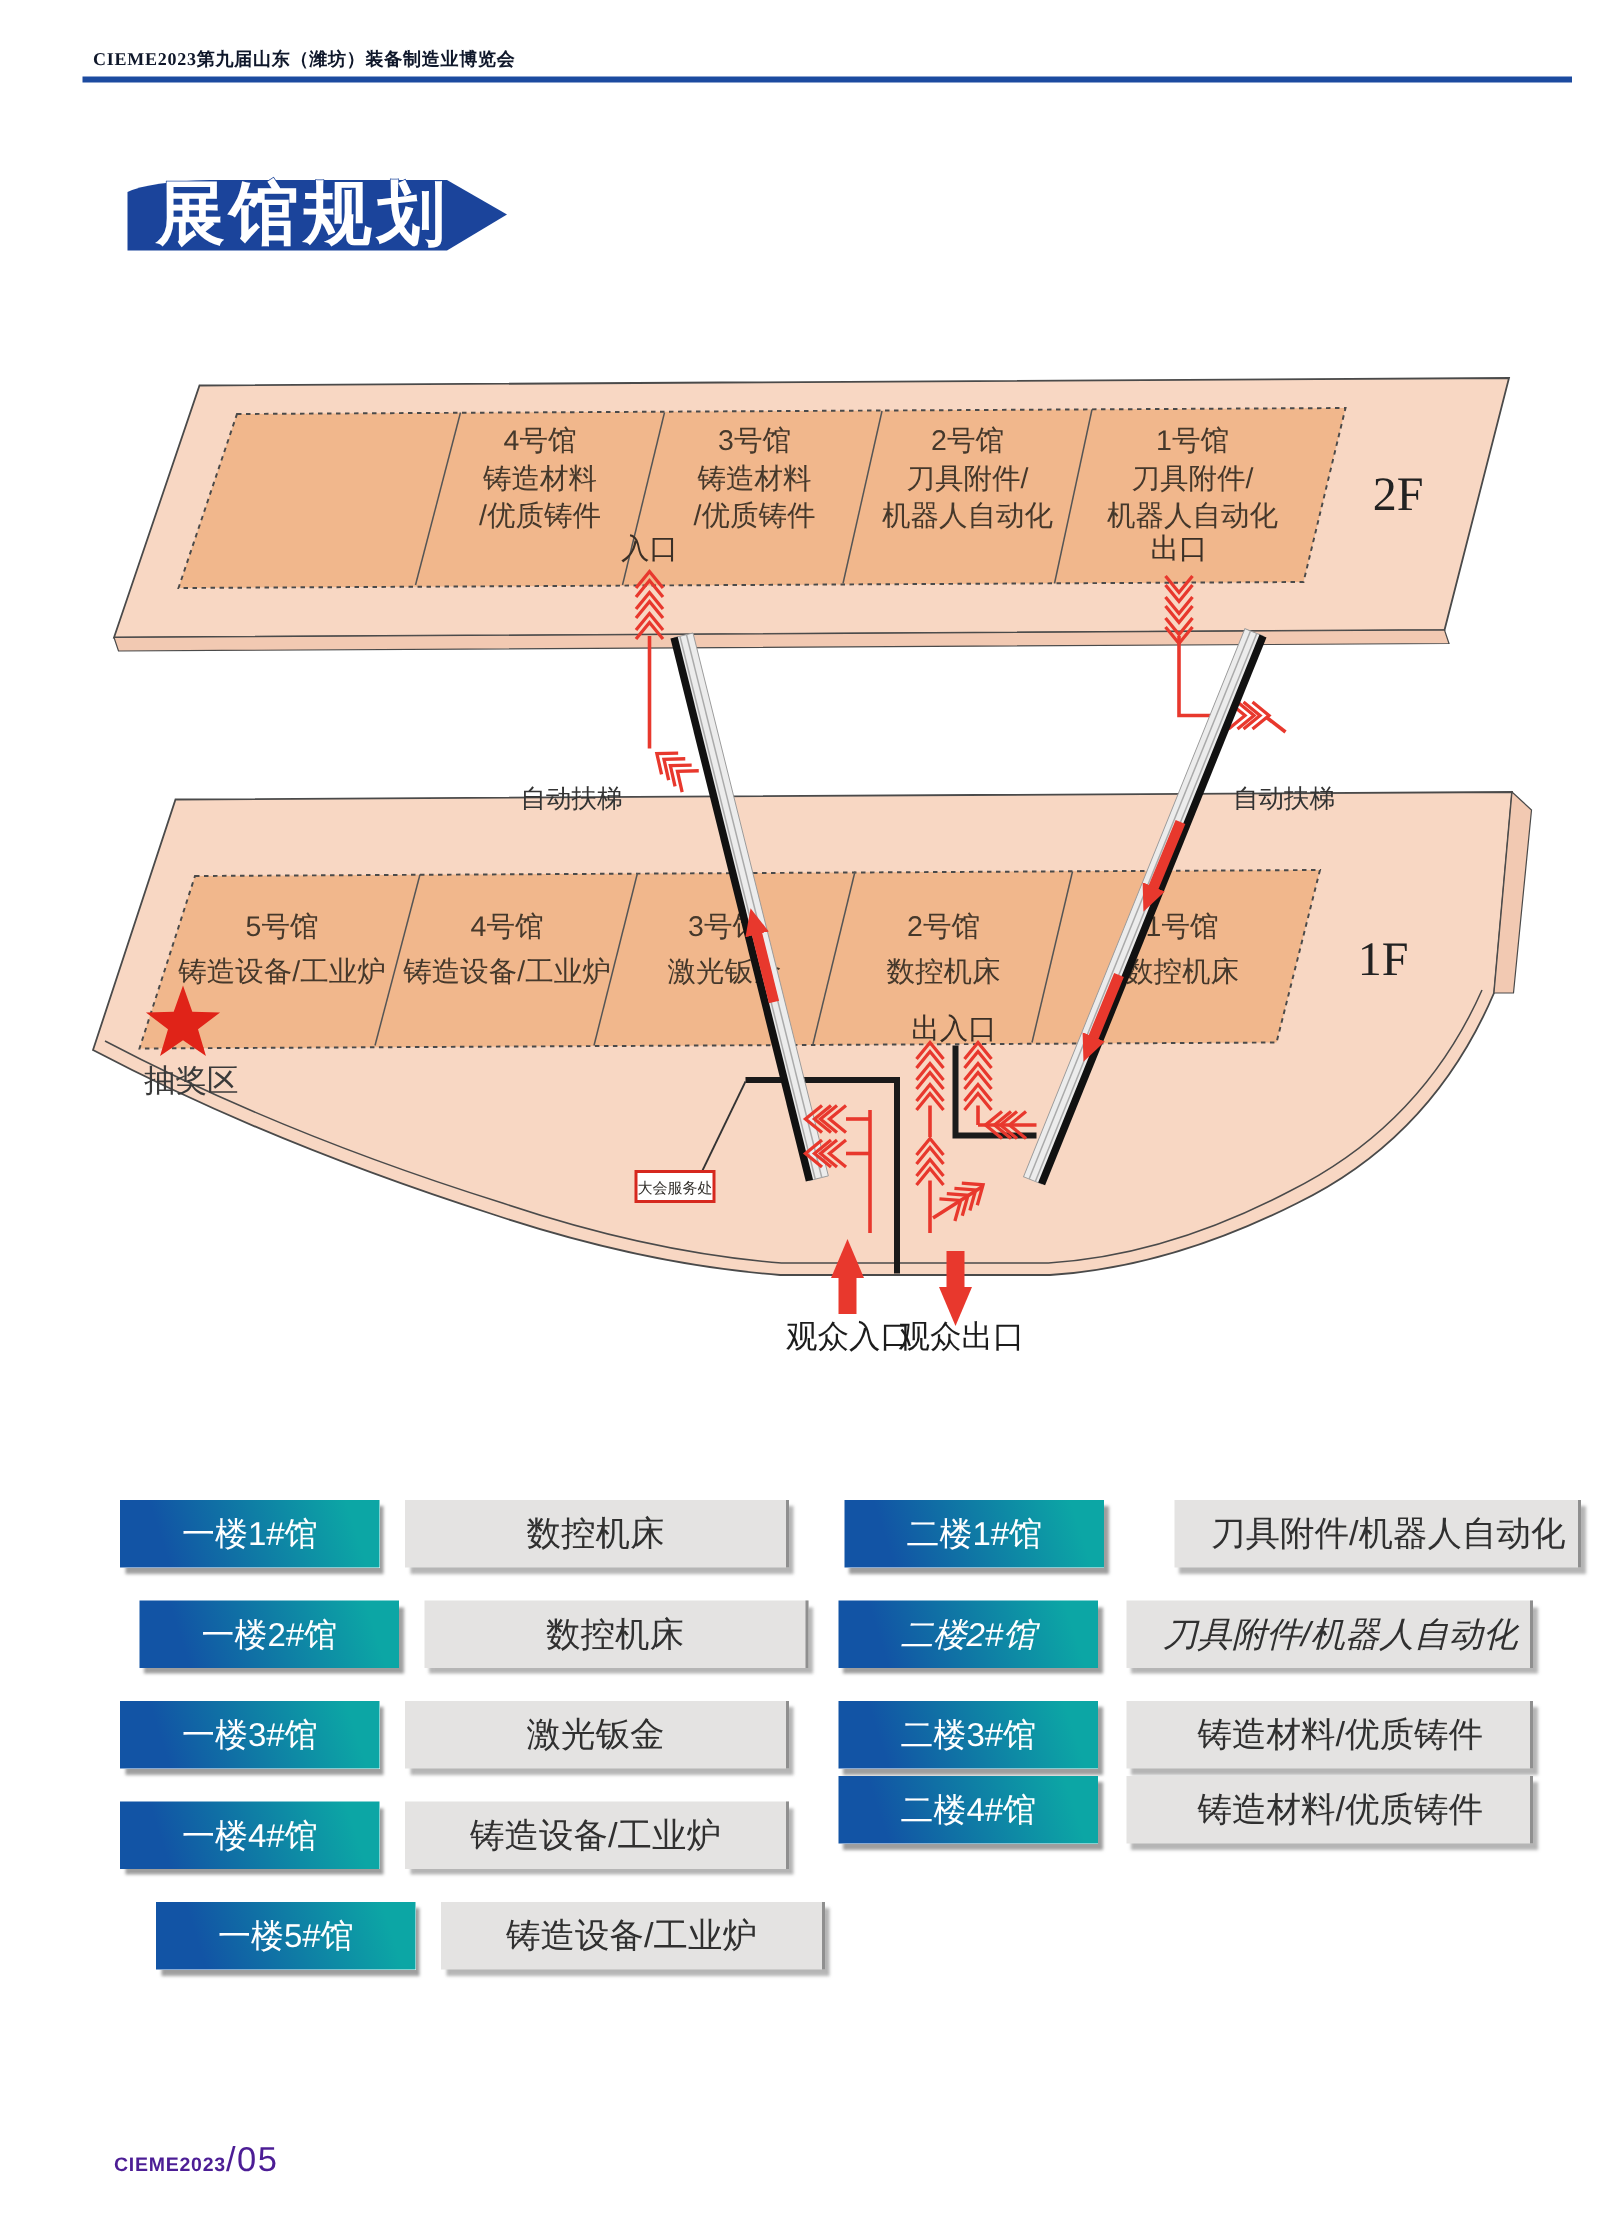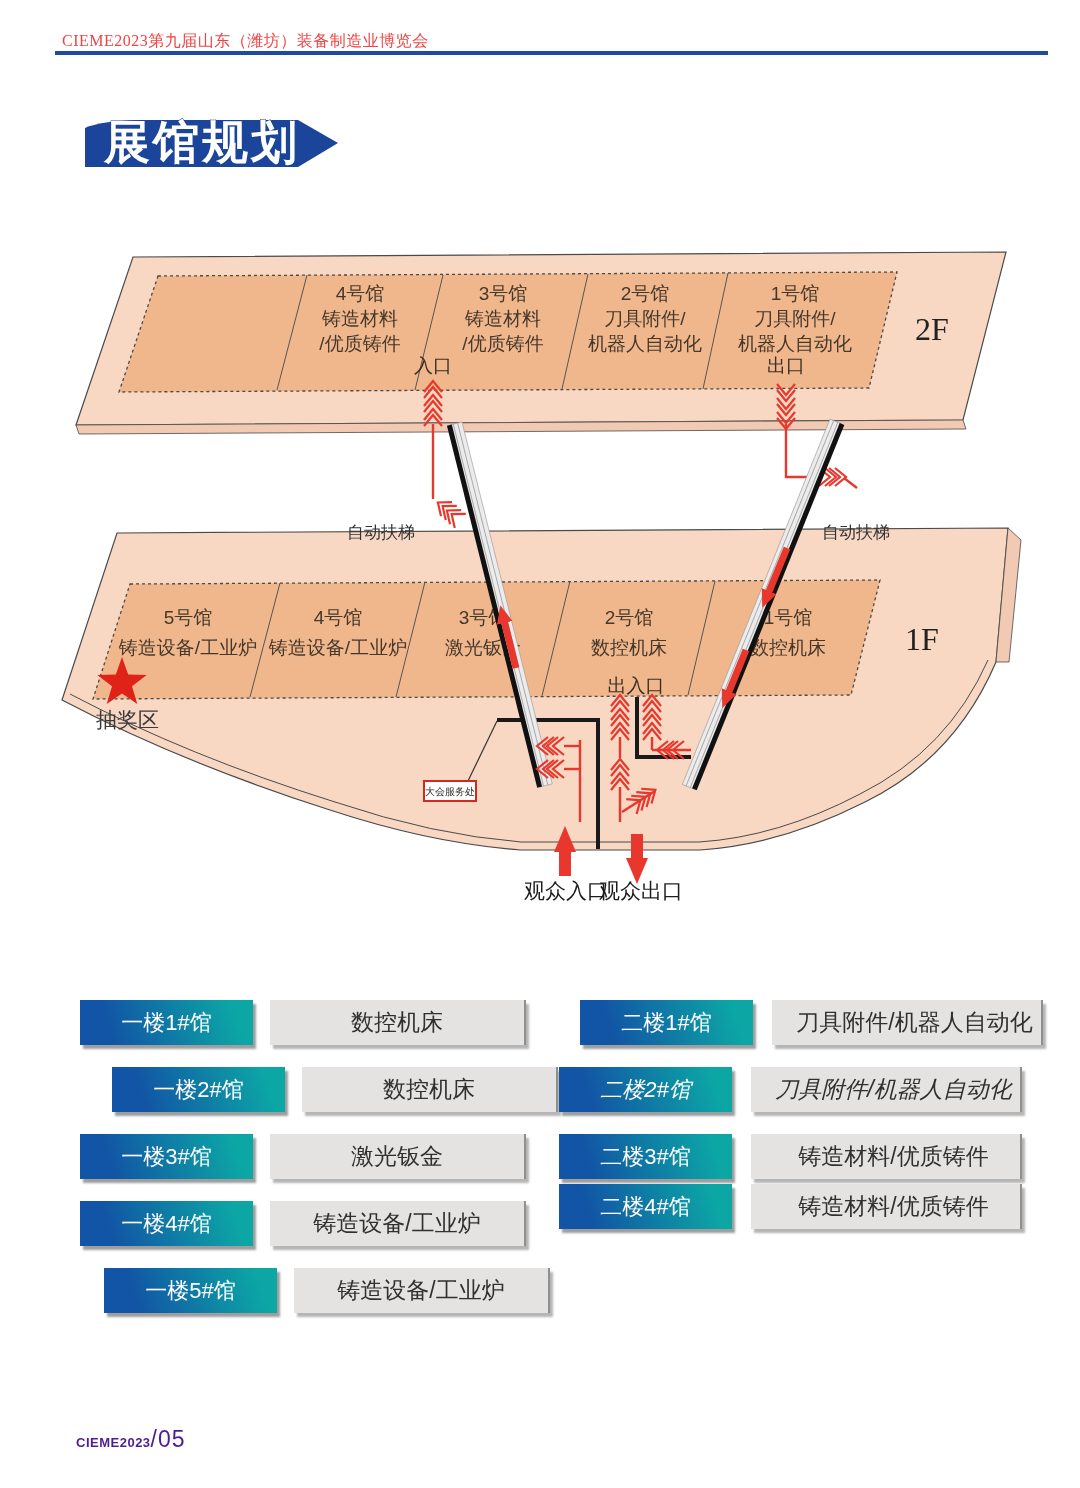--- a/index.html
+++ b/index.html
@@ -4,21 +4,21 @@
 <style>
   html,body{margin:0;padding:0;}
   body{
     width:1080px;height:1488px;position:relative;background:#ffffff;
     font-family:"Liberation Sans", sans-serif;overflow:hidden;
   }
   
   .page-header-title{
     position:absolute;left:62px;top:31px;
     font-family:"Liberation Serif", serif;
-    font-size:16px;color:#ef4444;letter-spacing:.5px;white-space:nowrap;
+    font-size:12px;color:#0f172a;letter-spacing:.5px;white-space:nowrap;font-weight:bold;
   }
   .page-header-rule{
     position:absolute;left:55px;top:51px;width:993px;height:4px;background:#1C4BA0;
   }
   
   .banner-svg{position:absolute;left:60px;top:95px;width:300px;height:85px;}
   
   .map-svg{position:absolute;left:0;top:0;width:1080px;height:950px;}
   .hall-label{font-size:19px;fill:#45382B;text-anchor:middle;}
   .gate-label{font-size:19px;fill:#3A2F26;text-anchor:middle;}
@@ -225,38 +225,38 @@
     <text class="visitor-label" x="641" y="898">观众出口</text>
   </g>
 </svg>
 
 <div class="legend">
 
   <div class="legend-row" style="left:80px;top:0px;">
     <div class="legend-btn">一楼1#馆</div>
     <div class="legend-box w-left">数控机床</div>
   </div>
-  <div class="legend-row" style="left:84px;top:67px;padding-left:28px;">
+  <div class="legend-row" style="left:65px;top:67px;padding-left:28px;">
     <div class="legend-btn">一楼2#馆</div>
     <div class="legend-box w-left">数控机床</div>
   </div>
   <div class="legend-row" style="left:80px;top:134px;">
     <div class="legend-btn">一楼3#馆</div>
     <div class="legend-box w-left">激光钣金</div>
   </div>
   <div class="legend-row" style="left:80px;top:201px;">
     <div class="legend-btn">一楼4#馆</div>
     <div class="legend-box w-left">铸造设备/工业炉</div>
   </div>
   <div class="legend-row" style="left:80px;top:268px;margin-left:24px;">
     <div class="legend-btn">一楼5#馆</div>
     <div class="legend-box w-left">铸造设备/工业炉</div>
   </div>
 
-  <div class="legend-row" style="left:580px;top:0px;">
+  <div class="legend-row" style="left:563px;top:0px;gap:28px;">
     <div class="legend-btn">二楼1#馆</div>
     <div class="legend-box w-right">刀具附件/机器人自动化</div>
   </div>
   <div class="legend-row" style="left:559px;top:67px;font-style:italic;">
     <div class="legend-btn">二楼2#馆</div>
     <div class="legend-box w-right">刀具附件/机器人自动化</div>
   </div>
   <div class="legend-row" style="left:559px;top:134px;">
     <div class="legend-btn">二楼3#馆</div>
     <div class="legend-box w-right">铸造材料/优质铸件</div>

